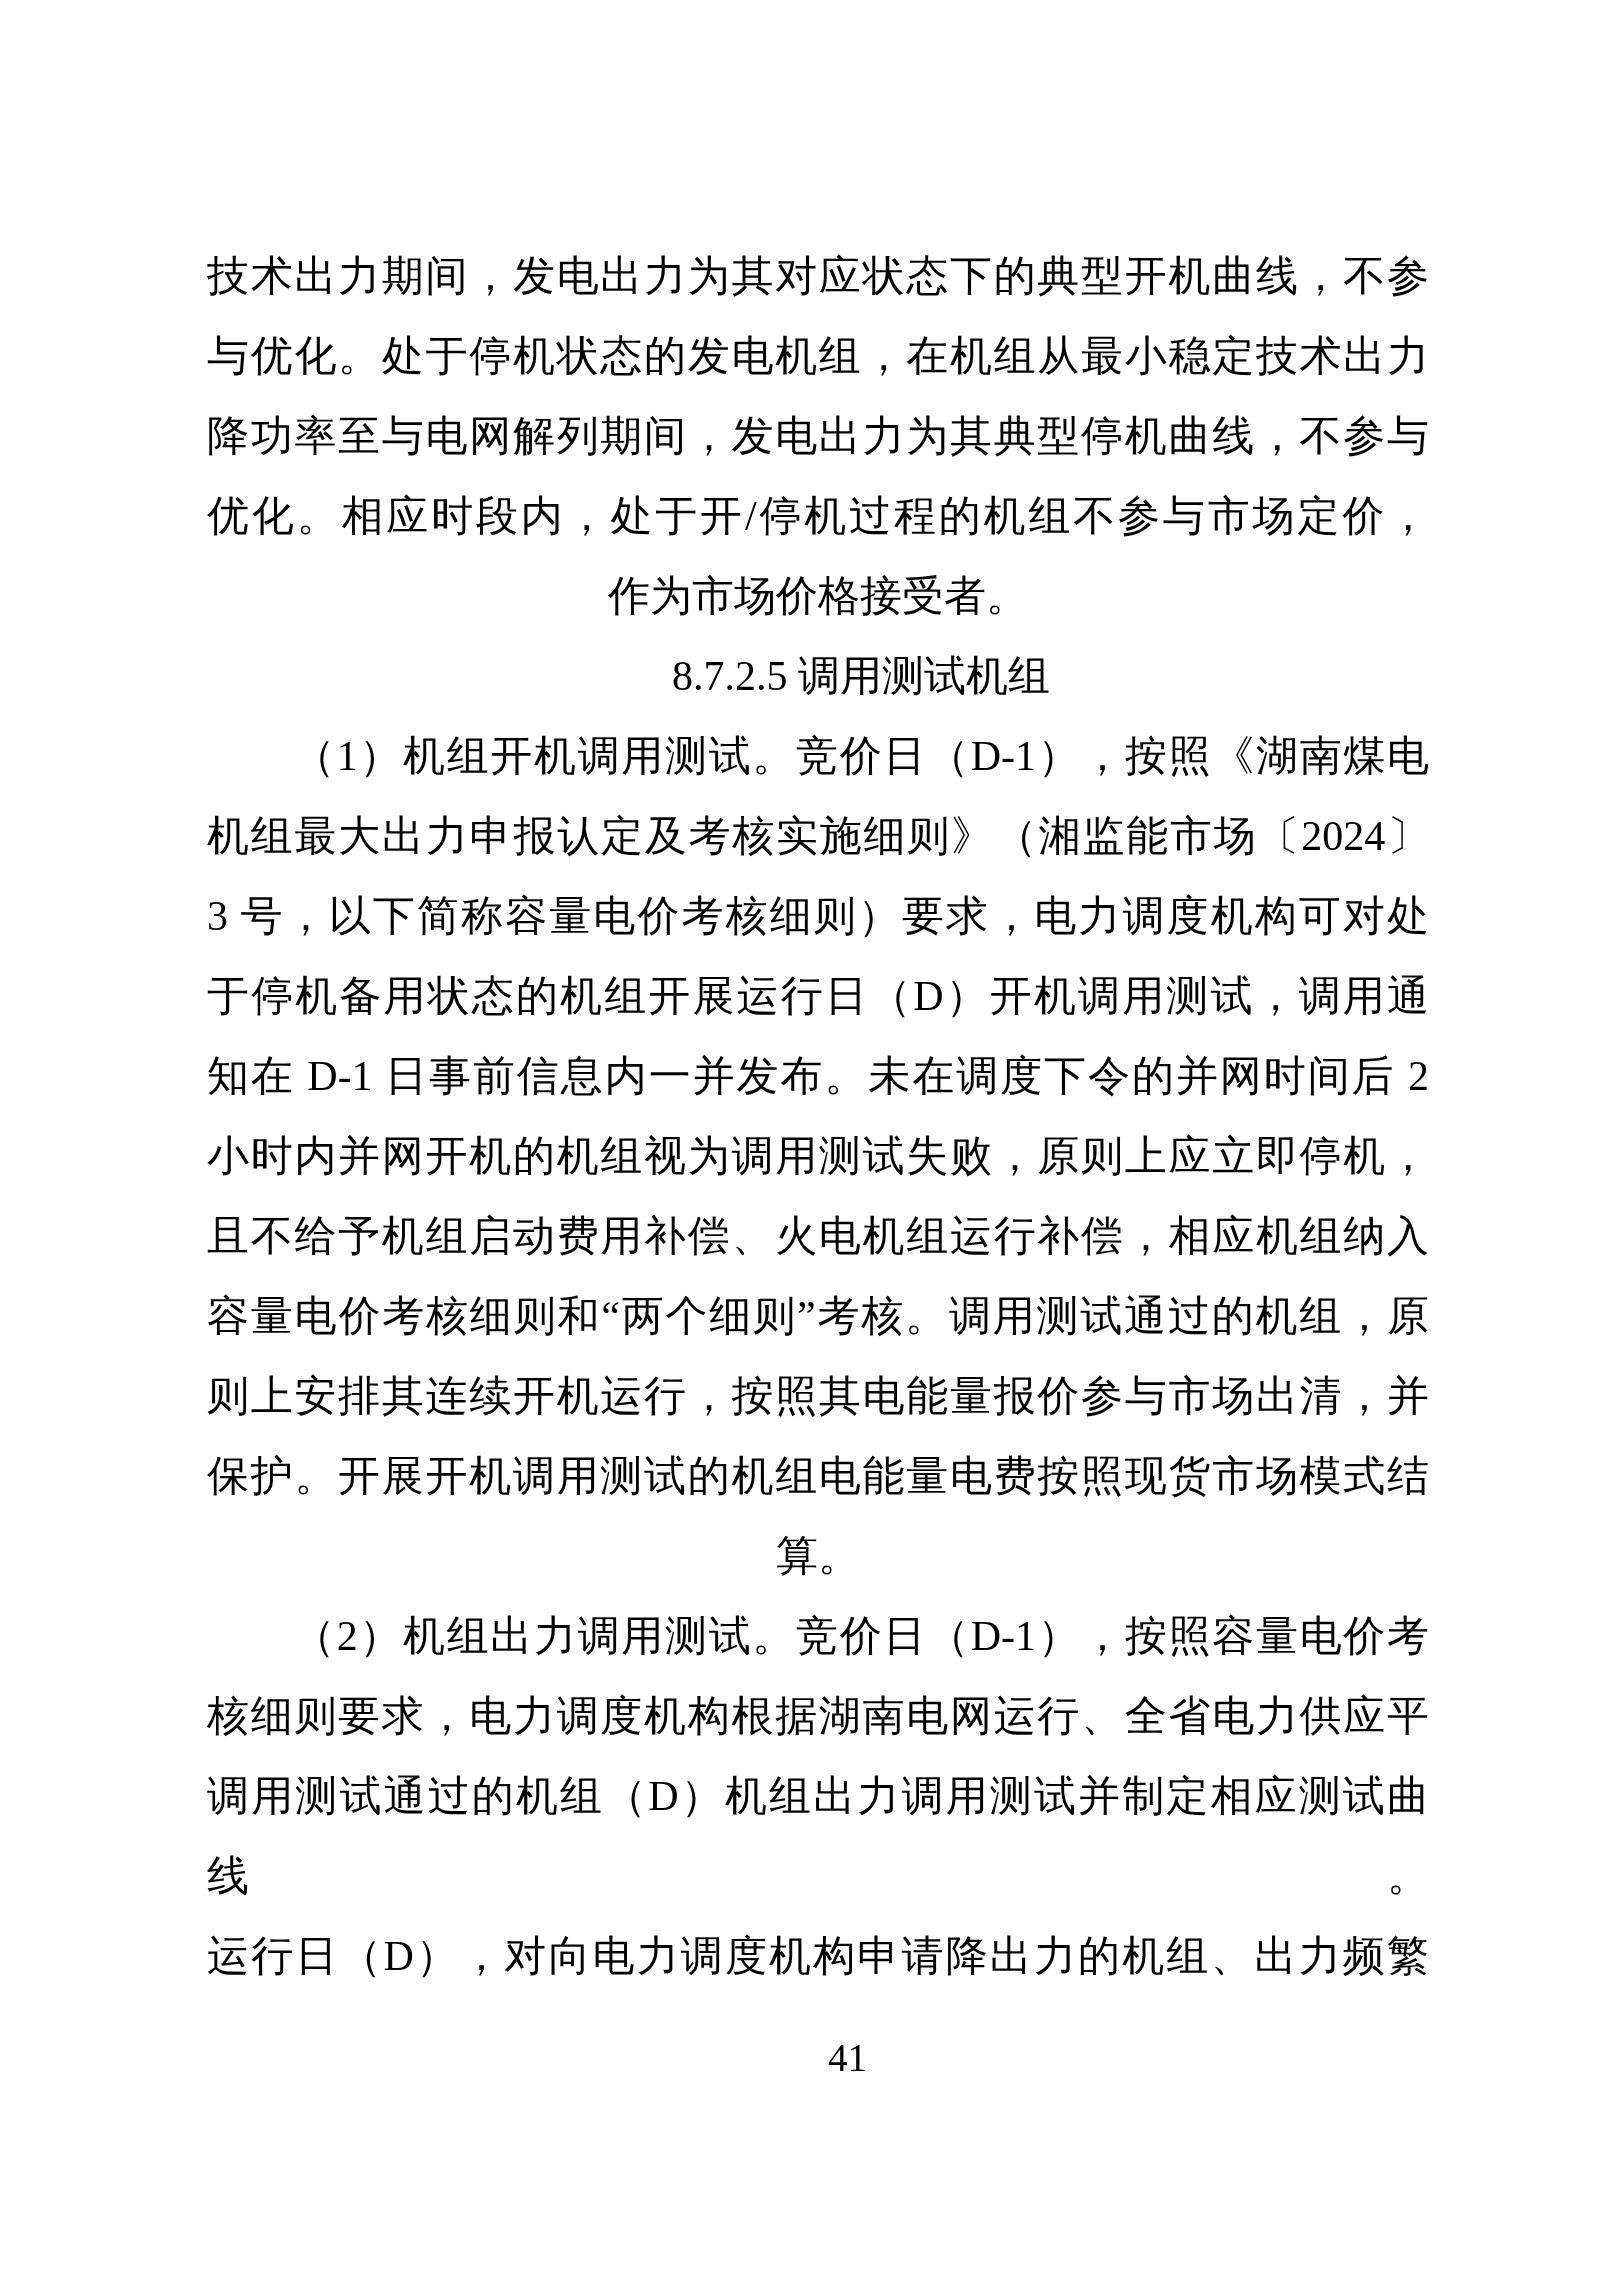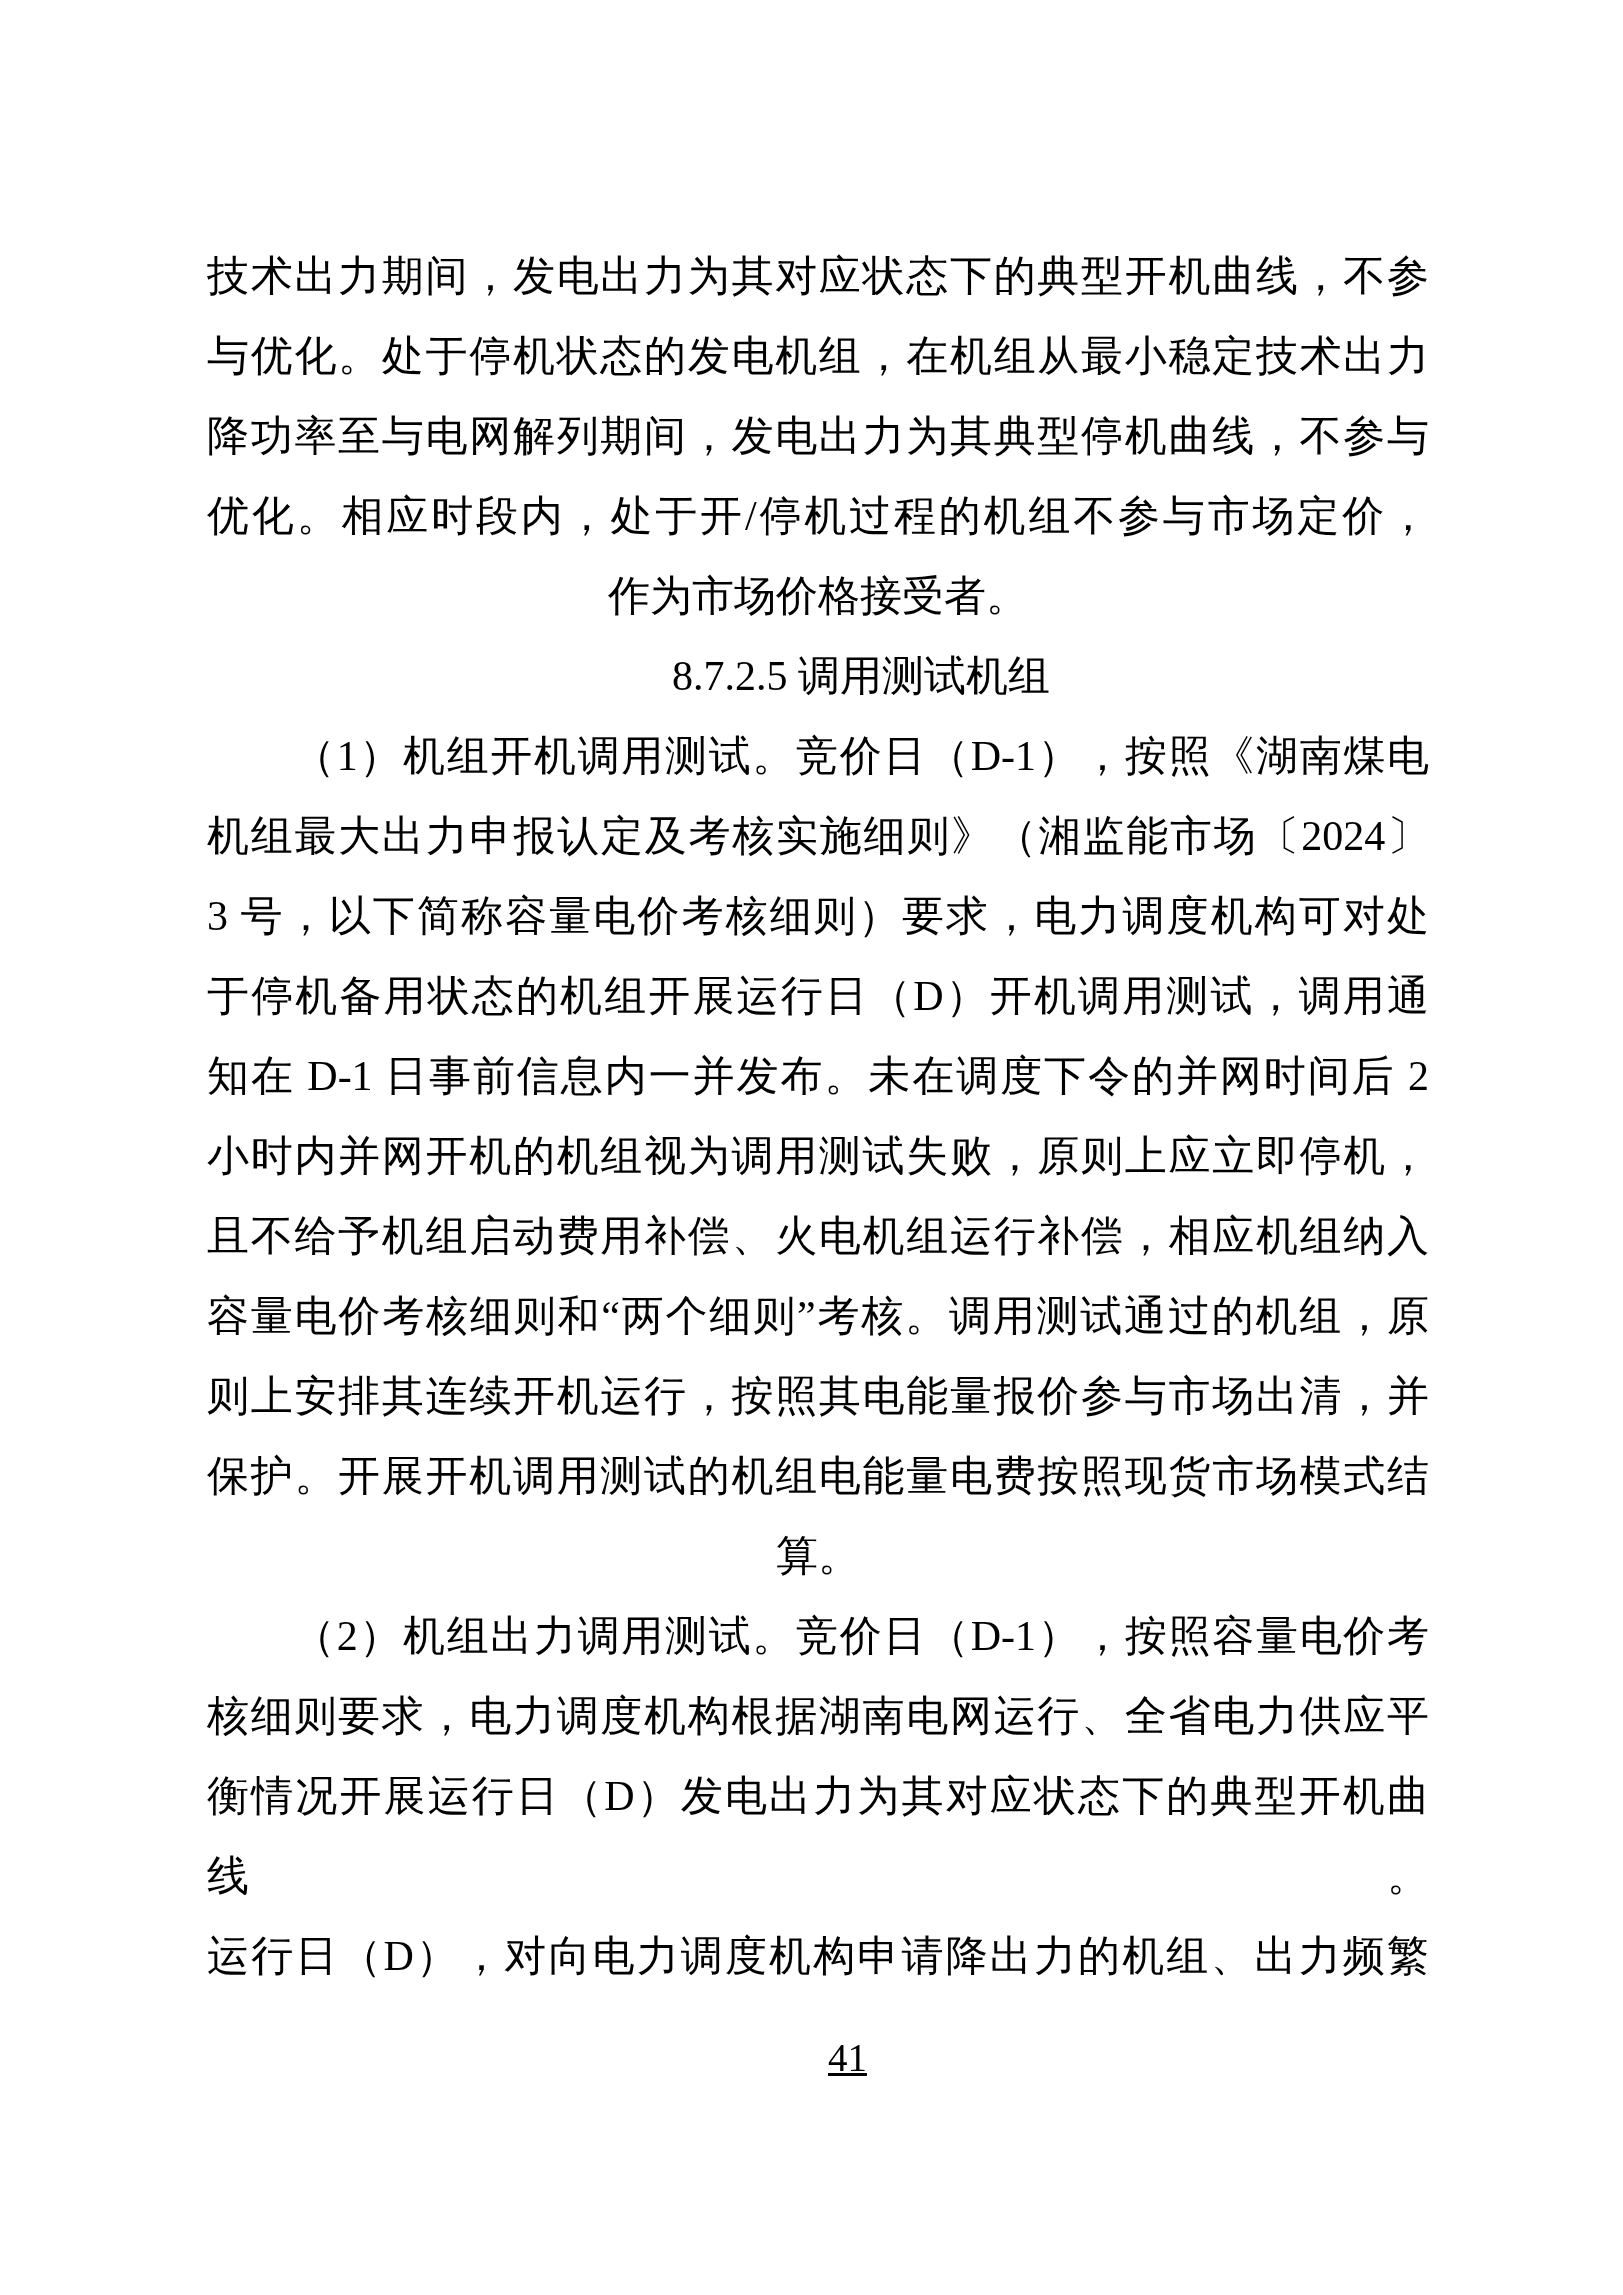--- a/index.html
+++ b/index.html
@@ -50,21 +50,20 @@
     position: absolute;
     left: 0;
     top: 2032px;
     width: 100%;
     box-sizing: border-box;
     padding-left: 72px;
     text-align: center;
     font-size: 39px;
     line-height: 51px;
     font-family: "Liberation Serif", "DejaVu Serif", serif;
-    text-decoration: underline;
   }
 </style>
 </head>
 <body>
 
 <div class="page">
   <div class="content" id="doc-content">
       <div class="line justify">技术出力期间，发电出力为其对应状态下的典型开机曲线，不参</div>
       <div class="line justify">与优化。处于停机状态的发电机组，在机组从最小稳定技术出力</div>
       <div class="line justify">降功率至与电网解列期间，发电出力为其典型停机曲线，不参与</div>
@@ -77,18 +76,18 @@
       <div class="line justify">于停机备用状态的机组开展运行日（D）开机调用测试，调用通</div>
       <div class="line justify">知在 D-1 日事前信息内一并发布。未在调度下令的并网时间后 2</div>
       <div class="line justify">小时内并网开机的机组视为调用测试失败，原则上应立即停机，</div>
       <div class="line justify">且不给予机组启动费用补偿、火电机组运行补偿，相应机组纳入</div>
       <div class="line justify">容量电价考核细则和“两个细则”考核。调用测试通过的机组，原</div>
       <div class="line justify">则上安排其连续开机运行，按照其电能量报价参与市场出清，并</div>
       <div class="line justify">保护。开展开机调用测试的机组电能量电费按照现货市场模式结</div>
       <div class="line">算。</div>
       <div class="line justify indent">（2）机组出力调用测试。竞价日（D-1），按照容量电价考</div>
       <div class="line justify">核细则要求，电力调度机构根据湖南电网运行、全省电力供应平</div>
-      <div class="line justify">衡情况开展运行日（D）发电出力为其对应状态下的典型开机曲线。</div>
+      <div class="line justify">调用测试通过的机组（D）机组出力调用测试并制定相应测试曲线。</div>
       <div class="line justify">运行日（D），对向电力调度机构申请降出力的机组、出力频繁</div>
     </div>
   <div class="footer">41</div>
 </div>
 
 
 </body></html>

